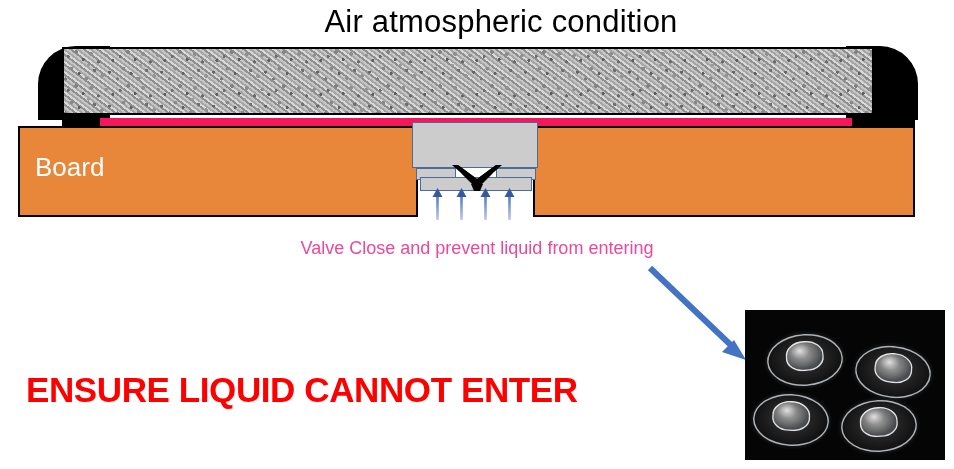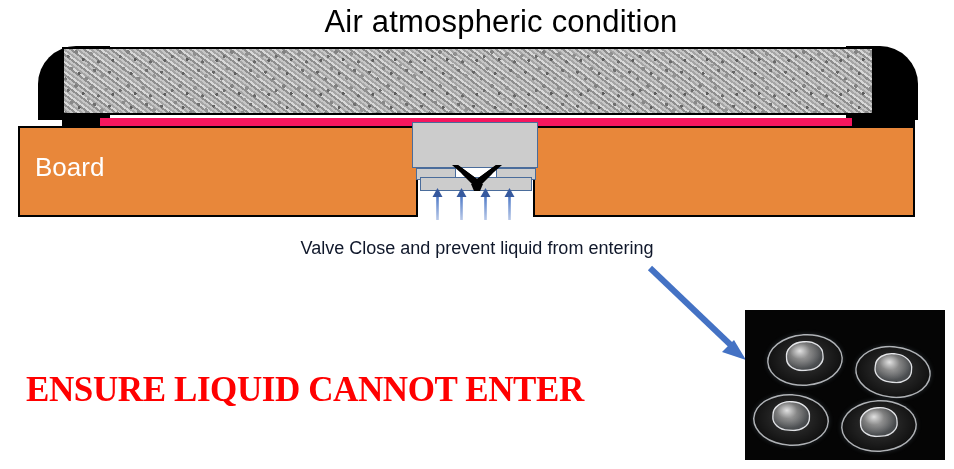--- a/index.html
+++ b/index.html
@@ -173,21 +173,21 @@
   }
 
   
   #caption {
     position: absolute;
     left: 0;
     top: 238px;
     width: 954px;
     text-align: center;
     font-size: 18px;
-    color: #0f172a;
+    color: #ec4899;
     white-space: nowrap;
   }
 
   
   #pointer-arrow {
     position: absolute;
     left: 640px;
     top: 260px;
     width: 120px;
     height: 110px;
@@ -196,21 +196,20 @@
   
   #warning {
     position: absolute;
     left: 26px;
     top: 370px;
     font-size: 35px;
     font-weight: bold;
     color: #ff0000;
     letter-spacing: -0.4px;
     white-space: nowrap;
-    font-family: Liberation Serif, serif;
   }
 
   
   #photo {
     position: absolute;
     left: 745px;
     top: 310px;
     width: 200px;
     height: 150px;
     background: #050505;

